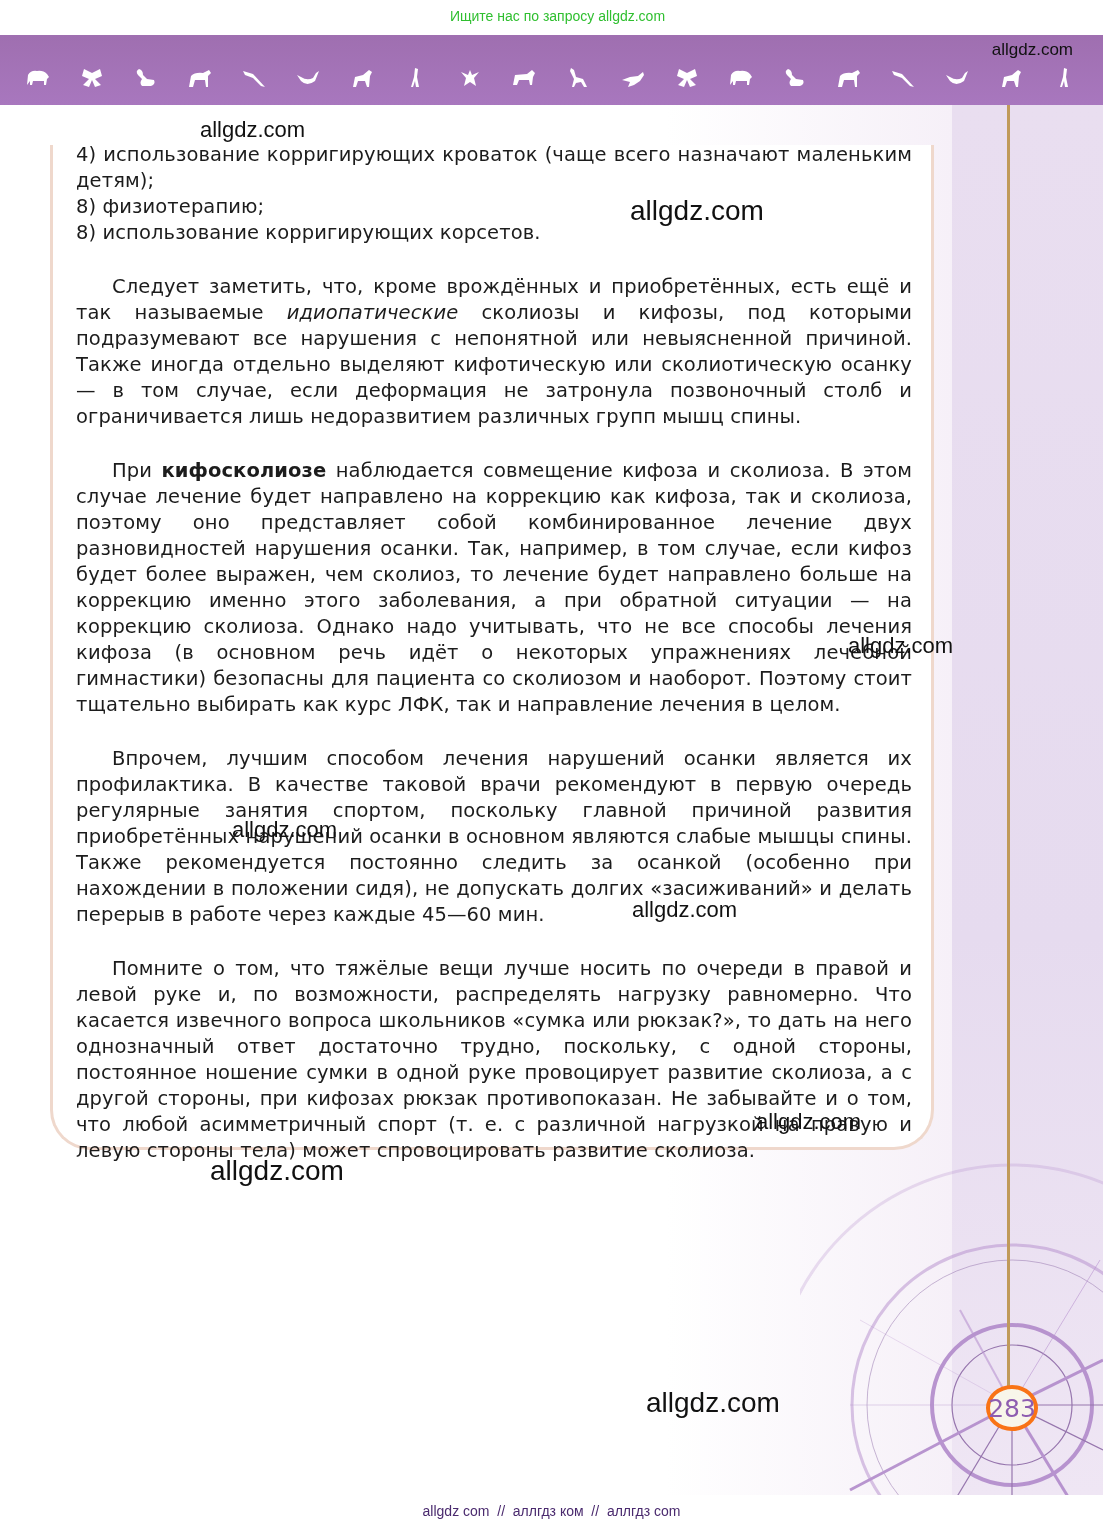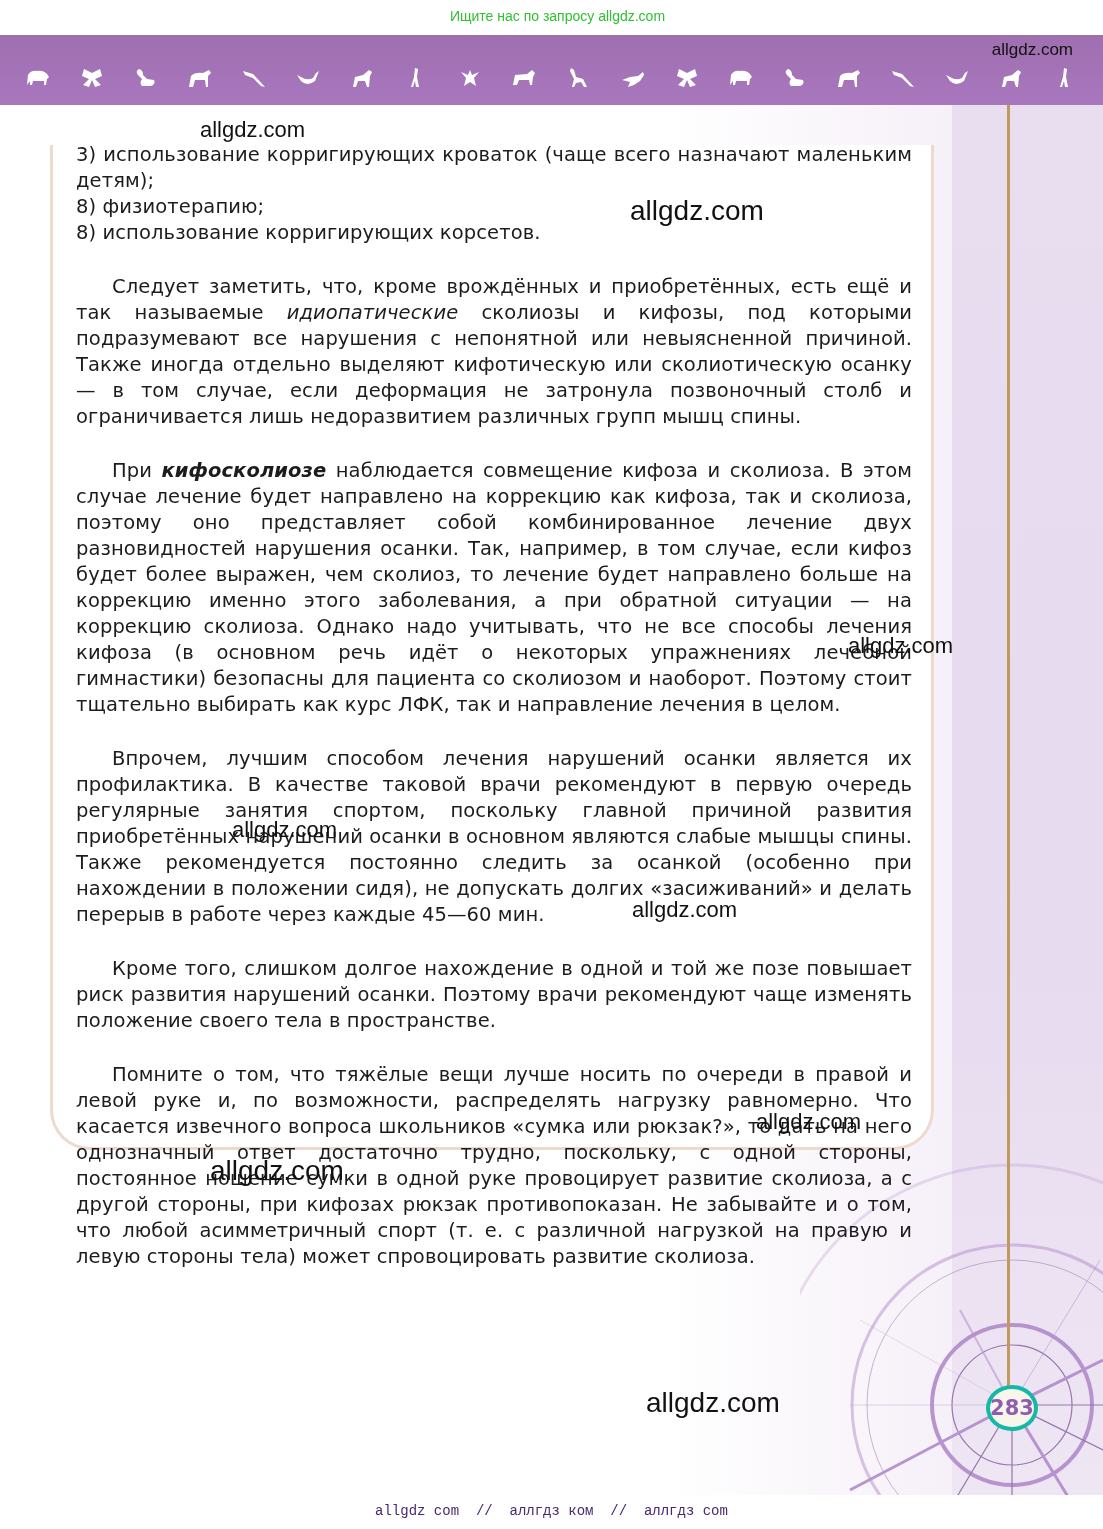--- a/index.html
+++ b/index.html
@@ -49,42 +49,42 @@
   }
 
   .text {
     position: absolute; left: 76px; top: 142px; width: 836px;
     font-size: 19.5px; line-height: 26px; color: #1c1c1c;
     font-family: "DejaVu Sans", sans-serif; letter-spacing: 0.1px;
     text-align: justify;
   }
   .text p { margin: 0; }
   .text .indent { text-indent: 36px; margin-top: 28px; }
-  .text b { font-weight: bold; font-style: italic; }
+  .text b { font-weight: bold; }
   .text i { font-style: italic; }
 
   .wm {
     position: absolute; font-family: "Liberation Sans", sans-serif; color: #111; white-space: nowrap;
   }
 
   .compass {
     position: absolute; left: 800px; top: 1160px; width: 303px; height: 335px; overflow: hidden;
   }
 
   .page-number {
     position: absolute; left: 986px; top: 1385px; width: 52px; height: 46px;
-    border-radius: 50%; background: #f8f6ea; border: 4px solid #14b8a6;
+    border-radius: 50%; background: #f8f6ea; border: 4px solid #f97316;
     display: flex; align-items: center; justify-content: center;
-    font-weight: bold; font-size: 21px; color: #8e5db0; font-family: "DejaVu Sans", sans-serif;
+    font-weight: normal; font-size: 25px; color: #8e5db0; font-family: "DejaVu Sans", sans-serif;
   }
 
   .bottom-banner {
     position: absolute; left: 0; top: 1496px; width: 1103px; height: 34px;
     text-align: center; line-height: 30px; font-size: 14px; color: #4a2a6e;
-    font-family: Liberation Mono, monospace; background: #ffffff;
+    font-family: Liberation Sans, sans-serif; background: #ffffff;
   }
 </style>
 </head>
 <body>
 
 <div class="top-banner">Ищите нас по запросу allgdz.com</div>
 
 <div class="animal-strip">
   <div class="strip-watermark">allgdz.com</div>
   <div class="animals">
@@ -215,27 +215,26 @@
       <line x1="1012" y1="1405" x2="860" y2="1320" stroke-width="1" opacity="0.3"></line>
     </g>
   </svg>
 </div>
 
 <div class="gold-line"></div>
 
 <div class="content-box"></div>
 
 <div class="text">
-  <p>3) использование корригирующих кроваток (чаще всего назначают маленьким детям);</p>
+  <p>4) использование корригирующих кроваток (чаще всего назначают маленьким детям);</p>
   <p>8) физиотерапию;</p>
   <p>8) использование корригирующих корсетов.</p>
   <p class="indent"><span>Следует заметить, что, кроме врождённых и приобретённых, есть ещё и так называемые </span><i>идиопатические</i><span> сколиозы и кифозы, под которыми подразумевают все нарушения с непонятной или невыясненной причиной. Также иногда отдельно выделяют кифотическую или сколиотическую осанку — в том случае, если деформация не затронула позвоночный столб и ограничивается лишь недоразвитием различных групп мышц спины.</span></p>
   <p class="indent"><span>При </span><b>кифосколиозе</b><span> наблюдается совмещение кифоза и сколиоза. В этом случае лечение будет направлено на коррекцию как кифоза, так и сколиоза, поэтому оно представляет собой комбинированное лечение двух разновидностей нарушения осанки. Так, например, в том случае, если кифоз будет более выражен, чем сколиоз, то лечение будет направлено больше на коррекцию именно этого заболевания, а при обратной ситуации — на коррекцию сколиоза. Однако надо учитывать, что не все способы лечения кифоза (в основном речь идёт о некоторых упражнениях лечебной гимнастики) безопасны для пациента со сколиозом и наоборот. Поэтому стоит тщательно выбирать как курс ЛФК, так и направление лечения в целом.</span></p>
   <p class="indent">Впрочем, лучшим способом лечения нарушений осанки является их профилактика. В качестве таковой врачи рекомендуют в первую очередь регулярные занятия спортом, поскольку главной причиной развития приобретённых нарушений осанки в основном являются слабые мышцы спины. Также рекомендуется постоянно следить за осанкой (особенно при нахождении в положении сидя), не допускать долгих «засиживаний» и делать перерыв в работе через каждые 45—60 мин.</p>
-  <p class="indent">Кроме того, слишком долгое нахождение в одной и той же позе повышает риск развития нарушений осанки. Поэтому врачи рекомендуют чаще изменять положение своего тела в пространстве.</p>
   <p class="indent">Помните о том, что тяжёлые вещи лучше носить по очереди в правой и левой руке и, по возможности, распределять нагрузку равномерно. Что касается извечного вопроса школьников «сумка или рюкзак?», то дать на него однозначный ответ достаточно трудно, поскольку, с одной стороны, постоянное ношение сумки в одной руке провоцирует развитие сколиоза, а с другой стороны, при кифозах рюкзак противопоказан. Не забывайте и о том, что любой асимметричный спорт (т. е. с различной нагрузкой на правую и левую стороны тела) может спровоцировать развитие сколиоза.</p>
 </div>
 
 <div class="wm" style="left:200px;top:117px;font-size:22px;">allgdz.com</div>
 <div class="wm" style="left:630px;top:195px;font-size:28px;">allgdz.com</div>
 <div class="wm" style="left:848px;top:633px;font-size:22px;">allgdz.com</div>
 <div class="wm" style="left:232px;top:817px;font-size:22px;">allgdz.com</div>
 <div class="wm" style="left:632px;top:897px;font-size:22px;">allgdz.com</div>
 <div class="wm" style="left:756px;top:1109px;font-size:22px;">allgdz.com</div>
 <div class="wm" style="left:210px;top:1155px;font-size:28px;">allgdz.com</div>

